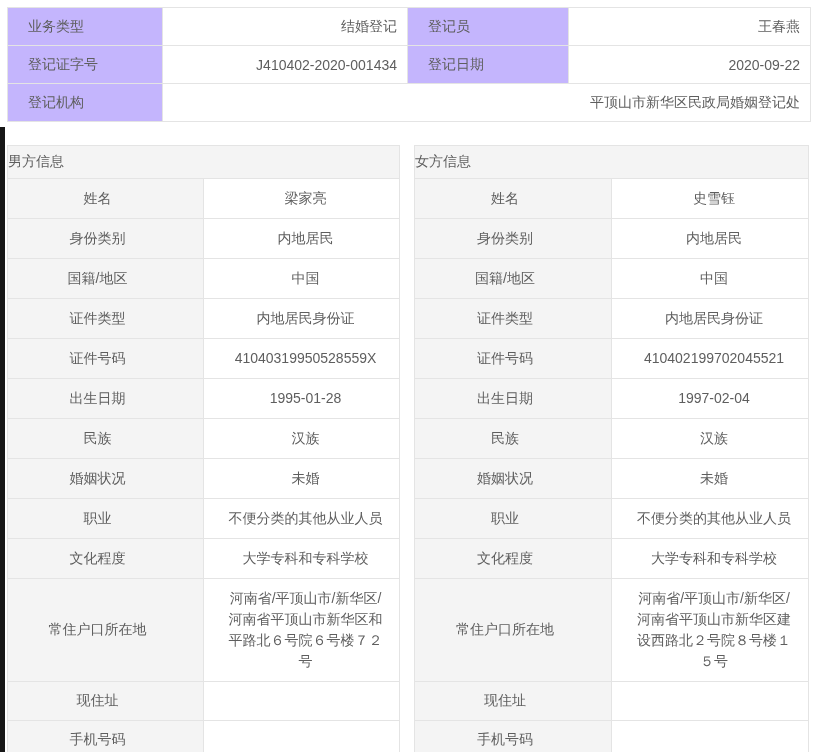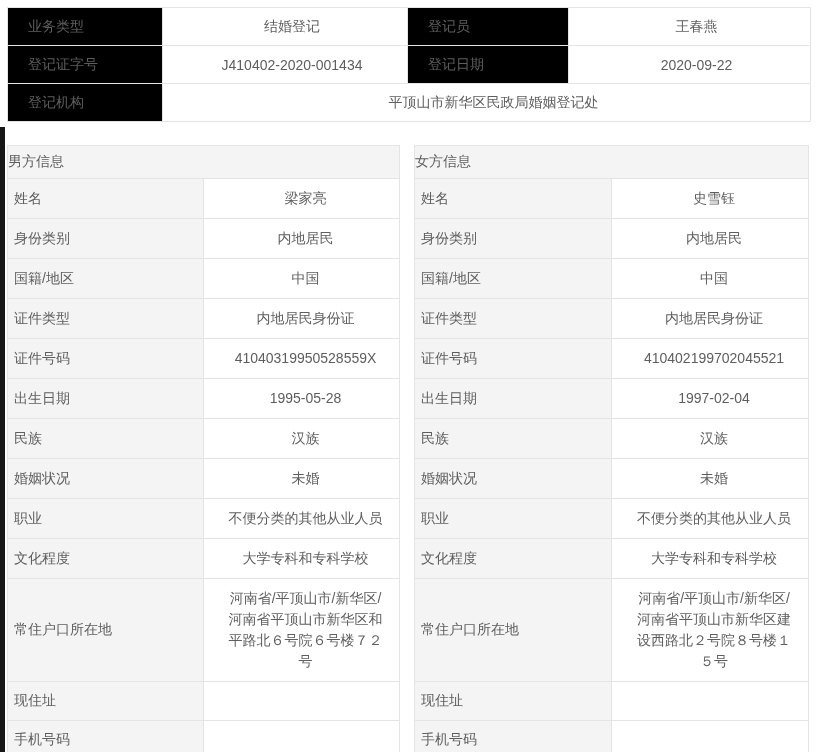--- a/index.html
+++ b/index.html
@@ -36,27 +36,27 @@
   }
   
   .reg-table {
     position: absolute;
     left: 7px;
     top: 7px;
     width: 803px;
   }
   .reg-table td { height: 38px; }
   .reg-table td.lbl {
-    background: #000000;
+    background: #c4b5fd;
     text-align: left;
     padding: 0 10px 0 20px;
   }
   .reg-table td.val {
     background: #ffffff;
-    text-align: center;
+    text-align: right;
     padding: 0 10px 0 24px;
   }
   
   .persons {
     position: absolute;
     left: 7px;
     top: 145px;
     width: 803px;
     display: flex;
     gap: 14px;
@@ -64,21 +64,21 @@
   .person-table { width: 393px; }
   .person-table.right { width: 395px; }
   .person-table td.head {
     background: #f4f4f4;
     height: 33px;
     padding: 0;
   }
   .person-table td.lbl {
     background: #f4f4f4;
     width: 161px;
-    text-align: left;
+    text-align: center;
     padding: 0 22px 0 6px;
     height: 39px;
   }
   .person-table td.val {
     background: #ffffff;
     text-align: center;
     padding: 9px 12px 9px 20px;
     height: 39px;
     line-height: 21px;
     word-break: break-all;
@@ -139,21 +139,21 @@
     <tr>
       <td class="lbl">证件类型</td>
       <td class="val">内地居民身份证</td>
     </tr>
     <tr>
       <td class="lbl">证件号码</td>
       <td class="val">41040319950528559X</td>
     </tr>
     <tr>
       <td class="lbl">出生日期</td>
-      <td class="val">1995-05-28</td>
+      <td class="val">1995-01-28</td>
     </tr>
     <tr>
       <td class="lbl">民族</td>
       <td class="val">汉族</td>
     </tr>
     <tr>
       <td class="lbl">婚姻状况</td>
       <td class="val">未婚</td>
     </tr>
     <tr>

